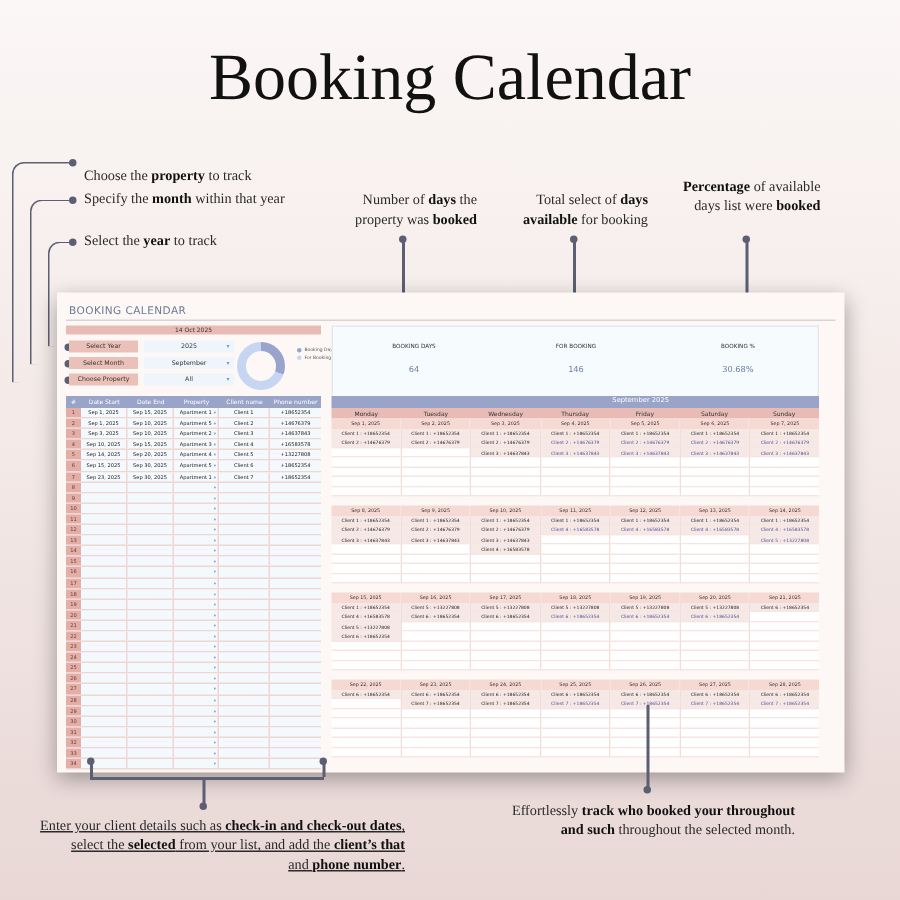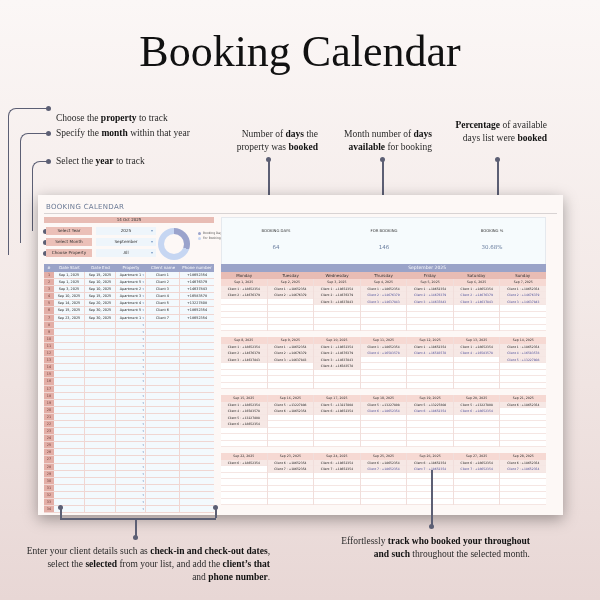--- a/index.html
+++ b/index.html
@@ -86,21 +86,21 @@
 <div class="bracket" style="left:20px;top:133px;width:28px;height:110px;"></div>
 <div class="dot" style="left:46px;top:131px;"></div>
 <div class="bracket" style="left:32px;top:161px;width:16px;height:70px;"></div>
 <div class="dot" style="left:46px;top:159px;"></div>
 
 <div class="note center" style="left:218px;top:128px;width:100px;">
   <span>Number of </span><b>days</b><span> the</span><br>
   <span>property was </span><b>booked</b>
 </div>
 <div class="note center" style="left:332px;top:128px;width:100px;">
-  <span>Month number of </span><b>days</b><br>
+  <span>Total select of </span><b>days</b><br>
   <b>available</b><span> for booking</span>
 </div>
 <div class="note center" style="left:447px;top:119px;width:100px;">
   <b>Percentage</b><span> of available</span><br>
   <span>days list were </span><b>booked</b>
 </div>
 <div class="dot" style="left:266px;top:157px;"></div>
 <div class="line" style="left:268px;top:159px;width:1.5px;height:68px;"></div>
 <div class="dot" style="left:380px;top:157px;"></div>
 <div class="line" style="left:382px;top:159px;width:1.5px;height:68px;"></div>
@@ -739,21 +739,21 @@
 <div class="dot" style="left:213px;top:505px;"></div>
 <div class="line" style="left:60px;top:508px;width:1.5px;height:10px;"></div>
 <div class="line" style="left:215px;top:508px;width:1.5px;height:10px;"></div>
 <div class="line" style="left:60px;top:518px;width:156px;height:1.5px;"></div>
 <div class="line" style="left:135px;top:518px;width:1.5px;height:18px;"></div>
 <div class="dot" style="left:133px;top:535px;"></div>
 
 <div class="line" style="left:431px;top:470px;width:1.5px;height:55px;"></div>
 <div class="dot" style="left:429px;top:524px;"></div>
 
-<div class="note center" style="left:10px;top:545px;width:260px;">
+<div class="note center" style="left:10px;top:545px;width:260px;text-decoration:underline;">
   <span>Enter your client details such as </span><b>check-in and check-out dates</b><span>,</span><br>
   <span>select the </span><b>selected</b><span> from your list, and add the </span><b>client’s that</b><br>
   <span>and </span><b>phone number</b><span>.</span>
 </div>
 <div class="note center" style="left:330px;top:535px;width:200px;">
   <span>Effortlessly </span><b>track who booked your throughout</b><br>
   <b>and such</b><span> throughout the selected month.</span>
 </div>
 
 </body></html>

